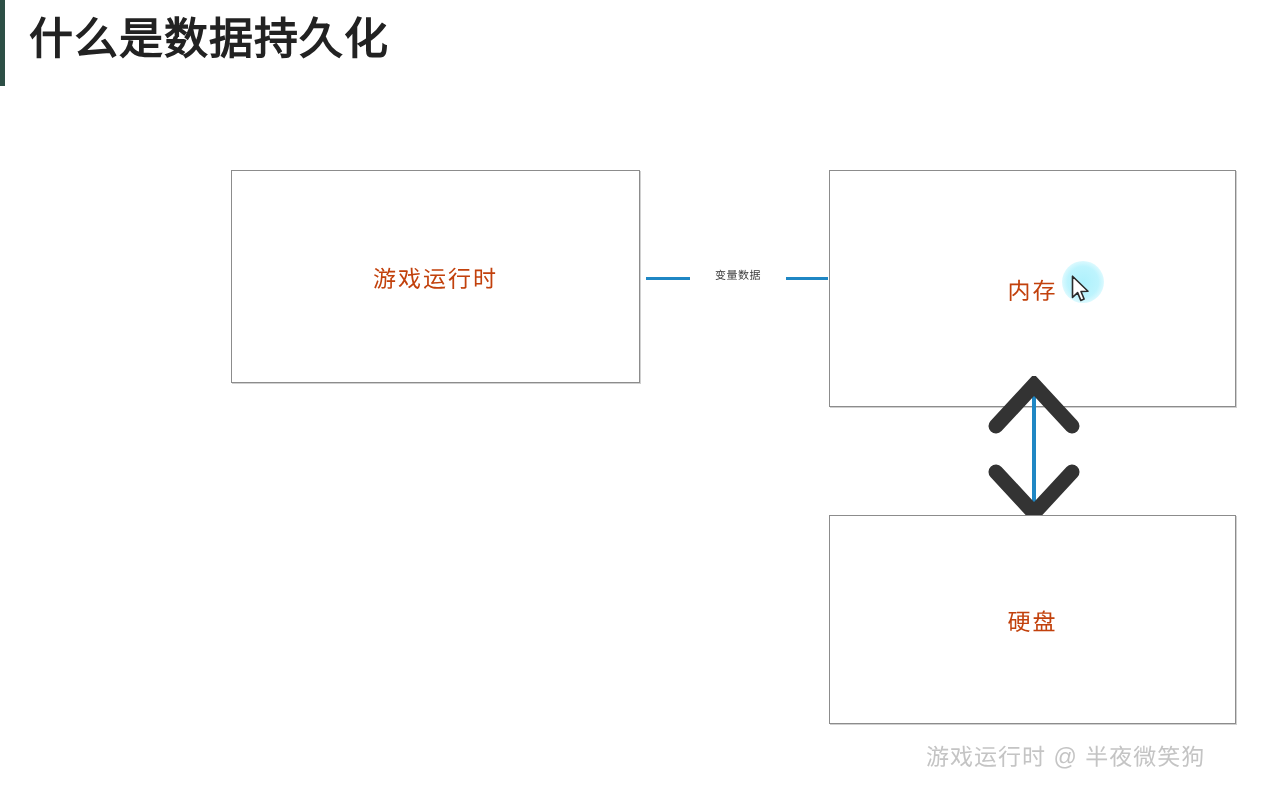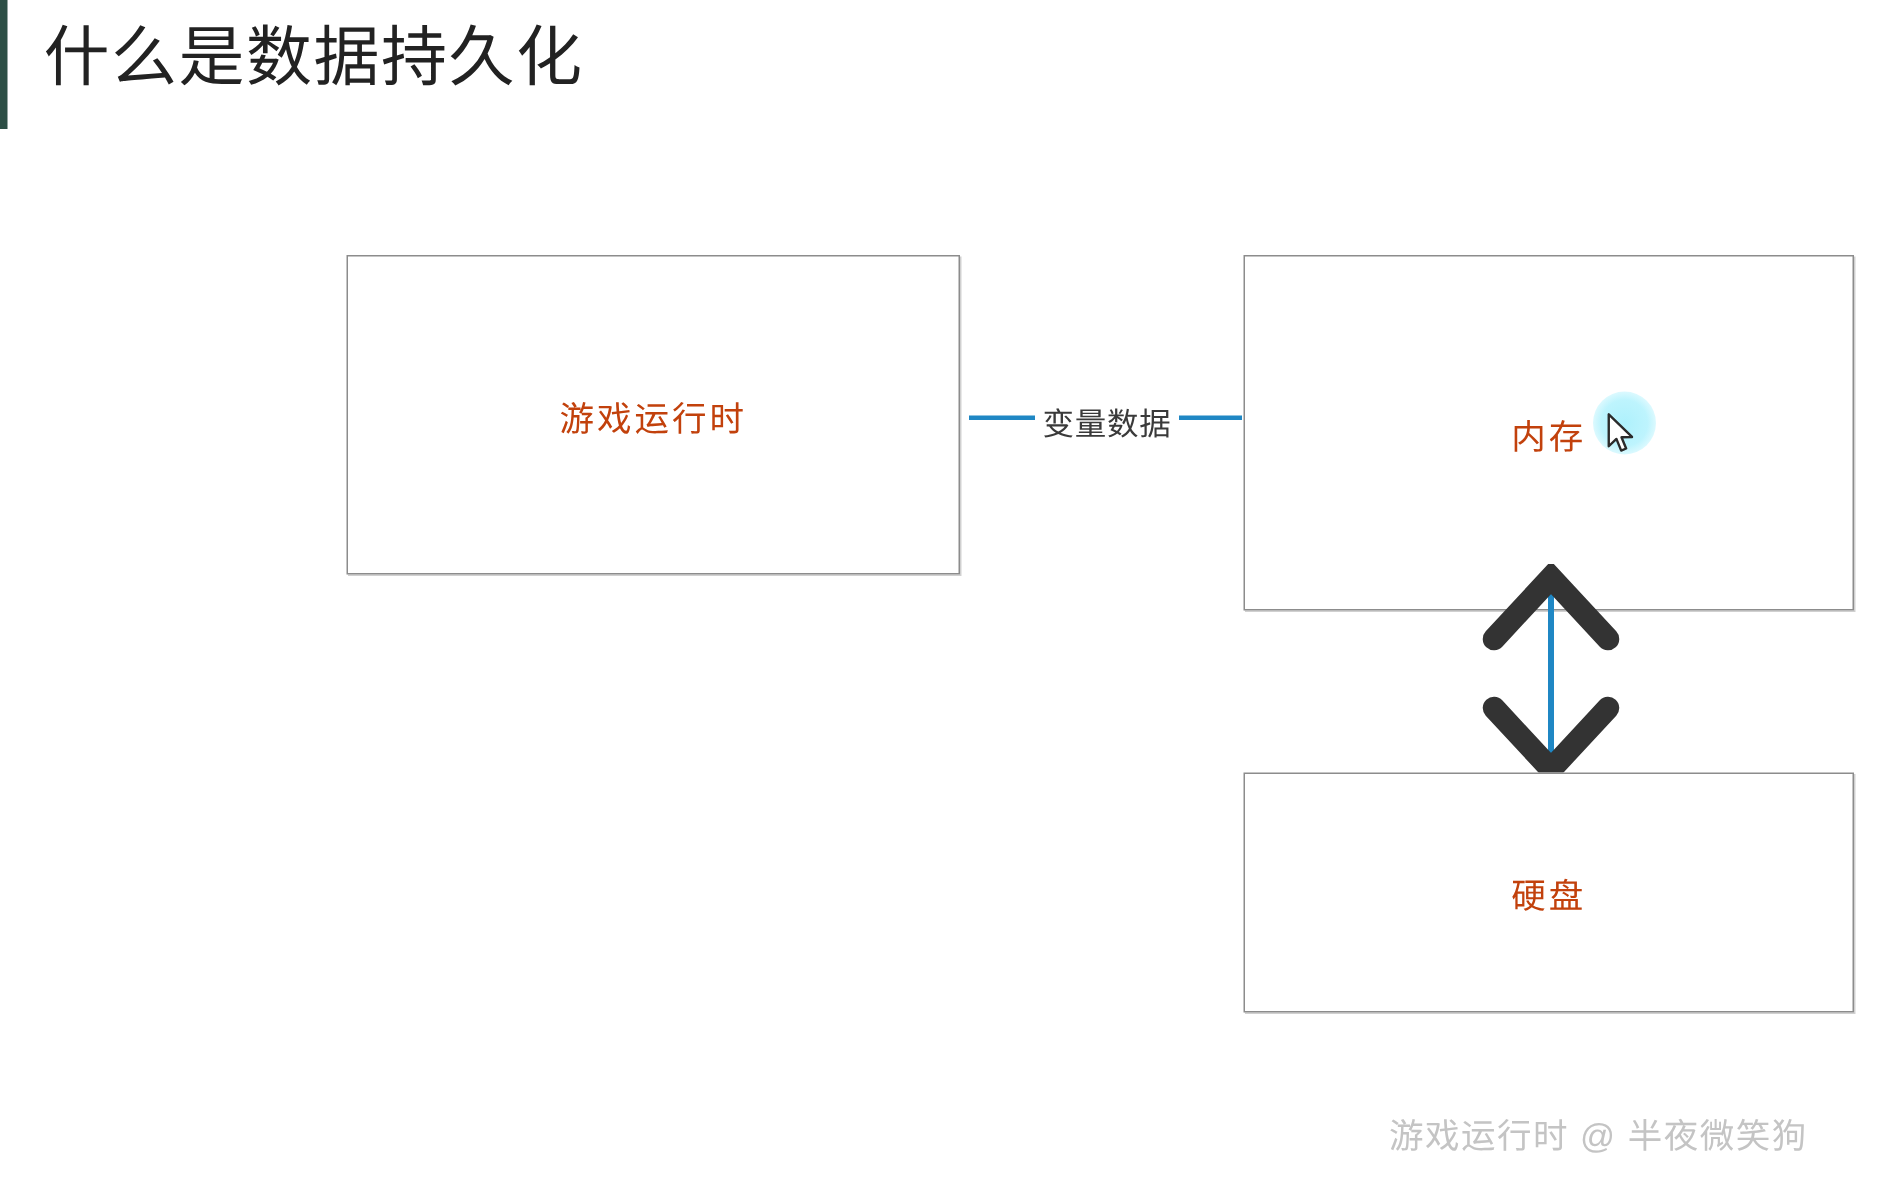--- a/index.html
+++ b/index.html
@@ -26,21 +26,21 @@
     top: 0;
     width: 5px;
     height: 86px;
     background: #2d4f46;
   }
   .slide-title {
     position: absolute;
     left: 29px;
     top: 14px;
     font-size: 44px;
-    font-weight: normal;
+    font-weight: bold;
     letter-spacing: 1px;
     color: #222222;
     line-height: 1.15;
     white-space: nowrap;
   }
 
   
   .node-box {
     position: absolute;
     box-sizing: border-box;
@@ -56,37 +56,37 @@
     transform: translateY(-50%);
     text-align: center;
     font-size: 23px;
     color: #c2410c;
     letter-spacing: 2px;
     white-space: nowrap;
   }
 
   #box-runtime { left: 231px; top: 170px; width: 409px; height: 213px; }
   #box-memory  { left: 829px; top: 170px; width: 407px; height: 237px; }
-  #box-disk    { left: 829px; top: 515px; width: 407px; height: 160px; }
+  #box-disk    { left: 829px; top: 515px; width: 407px; height: 209px; }
 
   
   .conn-h {
     position: absolute;
     height: 3px;
     background: #1f87c4;
   }
   #conn-left  { left: 646px; top: 277px; width: 44px; }
   #conn-right { left: 786px; top: 277px; width: 42px; }
   .conn-label {
     position: absolute;
     left: 686px;
     top: 266px;
     width: 104px;
     text-align: center;
-    font-size: 21px;
+    font-size: 11px;
     color: #3a3a3a;
     letter-spacing: 0.5px;
     white-space: nowrap;
   }
 
   
   #arrow-vert {
     position: absolute;
     left: 988px;
     top: 376px;

